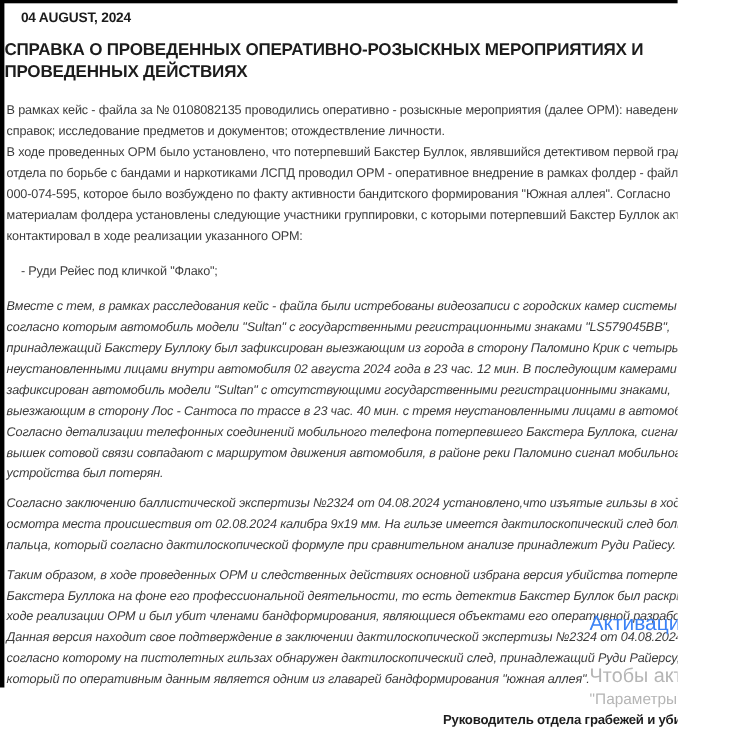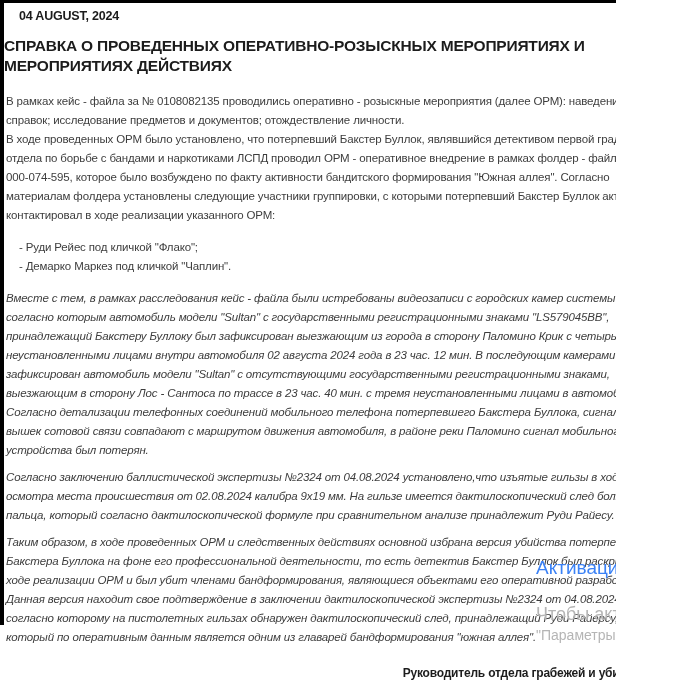--- a/index.html
+++ b/index.html
@@ -115,31 +115,30 @@
   <div class="border-top"></div>
   <div class="border-left"></div>
   <div class="border-right"></div>
 
   <div class="content">
 
     <div class="doc-date">04 AUGUST, 2024</div>
 
     <div class="doc-title">
       <div>СПРАВКА О ПРОВЕДЕННЫХ ОПЕРАТИВНО-РОЗЫСКНЫХ МЕРОПРИЯТИЯХ И</div>
-      <div>МЕРОПРИЯТИЯХ ДЕЙСТВИЯХ</div>
+      <div>ПРОВЕДЕННЫХ ДЕЙСТВИЯХ</div>
     </div>
 
     <div class="body-text">
 
       <p>В рамках кейс - файла за № 0108082135 проводились оперативно - розыскные мероприятия (далее ОРМ): наведение справок; исследование предметов и документов; отождествление личности.</p>
       <p>В ходе проведенных ОРМ было установлено, что потерпевший Бакстер Буллок, являвшийся детективом первой градации отдела по борьбе с бандами и наркотиками ЛСПД проводил ОРМ - оперативное внедрение в рамках фолдер - файла за № 000-074-595, которое было возбуждено по факту активности бандитского формирования "Южная аллея". Согласно материалам фолдера установлены следующие участники группировки, с которыми потерпевший Бакстер Буллок активно контактировал в ходе реализации указанного ОРМ:</p>
 
       <div class="suspect-list">
         <p>- Руди Рейес под кличкой "Флако";</p>
-        <p>- Демарко Маркез под кличкой "Чаплин".</p>
       </div>
 
       <p class="block-gap">Вместе с тем, в рамках расследования кейс - файла были истребованы видеозаписи с городских камер системы CCTV, согласно которым автомобиль модели "Sultan" с государственными регистрационными знаками "LS579045BB", принадлежащий Бакстеру Буллоку был зафиксирован выезжающим из города в сторону Паломино Крик с четырьмя неустановленными лицами внутри автомобиля 02 августа 2024 года в 23 час. 12 мин. В последующим камерами зафиксирован автомобиль модели "Sultan" с отсутствующими государственными регистрационными знаками, выезжающим в сторону Лос - Сантоса по трассе в 23 час. 40 мин. с тремя неустановленными лицами в автомобиле. Согласно детализации телефонных соединений мобильного телефона потерпевшего Бакстера Буллока, сигналы от вышек сотовой связи совпадают с маршрутом движения автомобиля, в районе реки Паломино сигнал мобильного устройства был потерян.</p>
 
       <p class="block-gap">Согласно заключению баллистической экспертизы №2324 от 04.08.2024 установлено,что изъятые гильзы в ходе осмотра места происшествия от 02.08.2024 калибра 9x19 мм. На гильзе имеется дактилоскопический след большого пальца, который согласно дактилоскопической формуле при сравнительном анализе принадлежит Руди Райесу.</p>
 
       <p class="block-gap">Таким образом, в ходе проведенных ОРМ и следственных действиях основной избрана версия убийства потерпевшего Бакстера Буллока на фоне его профессиональной деятельности, то есть детектив Бакстер Буллок был раскрыт в ходе реализации ОРМ и был убит членами бандформирования, являющиеся объектами его оперативной разработки. Данная версия находит свое подтверждение в заключении дактилоскопической экспертизы №2324 от 04.08.2024, согласно которому на пистолетных гильзах обнаружен дактилоскопический след, принадлежащий Руди Райерсу, который по оперативным данным является одним из главарей бандформирования "южная аллея".</p>
 
       <div class="signature">
         <div class="sig-title">Руководитель отдела грабежей и убийств</div>

